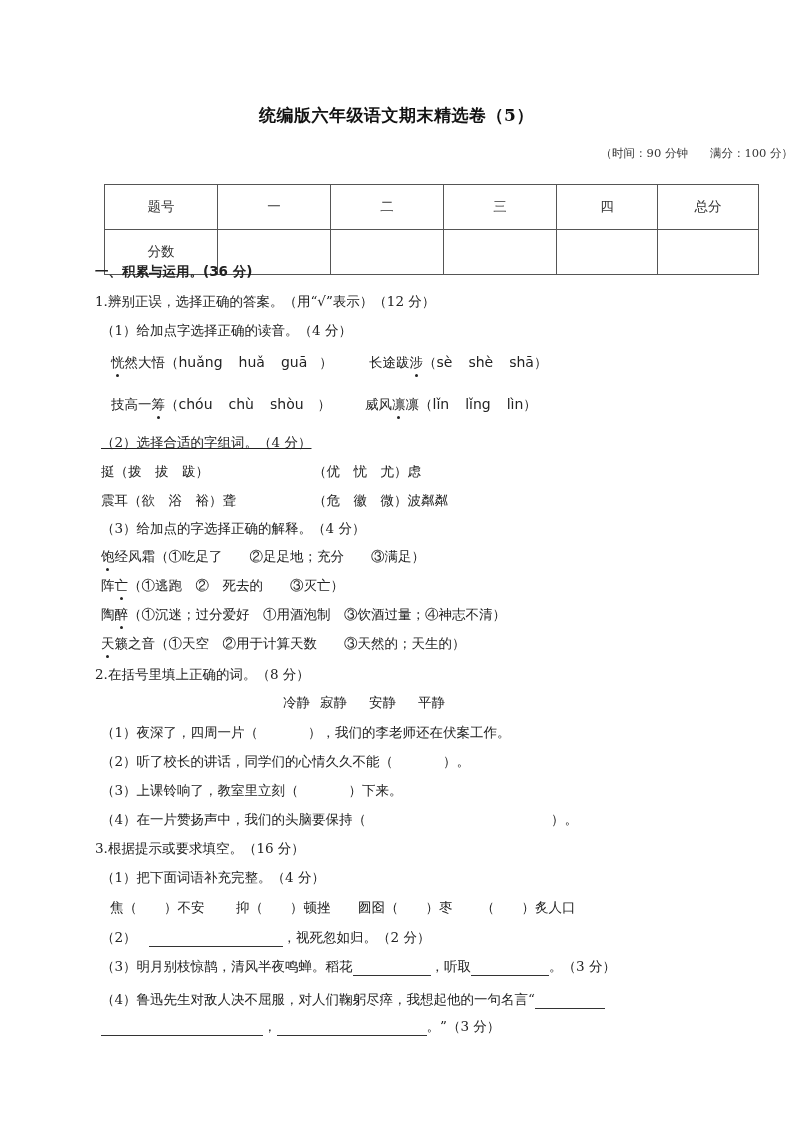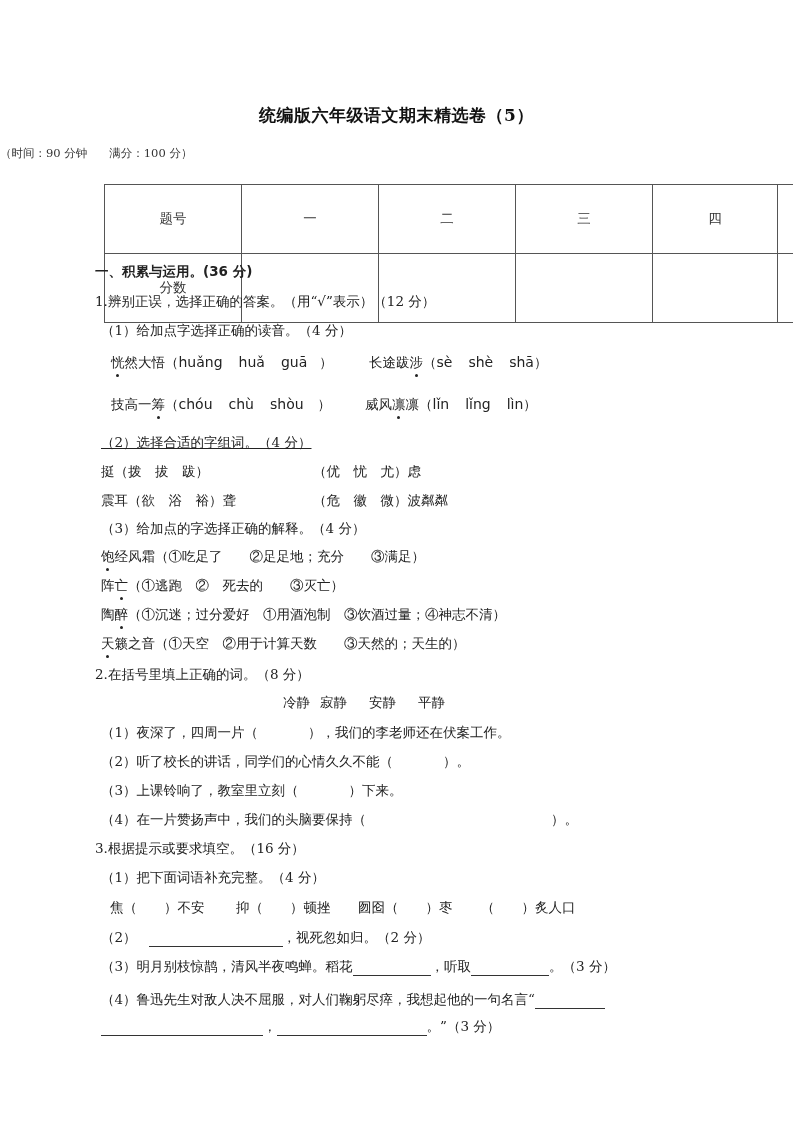--- a/index.html
+++ b/index.html
@@ -1,23 +1,23 @@
 <!DOCTYPE html>
 <html><head>
 <meta charset="utf-8">
 <style>
   html, body { margin:0; padding:0; background:#ffffff; }
   body { width:793px; height:1122px; position:relative; overflow:hidden;
          font-family:"DejaVu Serif","Liberation Serif",serif; color:#222; }
   .abs { position:absolute; white-space:nowrap; }
   .title { left:0; width:793px; top:104px; text-align:center; font-size:17px; font-weight:bold; color:#111; letter-spacing:0.5px; }
-  .subtitle { left:0; width:793px; top:146px; text-align:left; font-size:11.5px; color:#333; }
+  .subtitle { left:0; width:793px; top:146px; text-align:right; font-size:11.5px; color:#333; }
   .subtitle .gap { display:inline-block; width:22px; }
   table.score { position:absolute; left:104px; top:184px; width:601px; height:74px; border-collapse:collapse; table-layout:fixed; }
-  table.score td { border:1.3px solid #555; text-align:center; font-size:13.5px; color:#333; height:36px; padding:16px; }
+  table.score td { border:1.3px solid #555; text-align:center; font-size:13.5px; color:#333; height:36px; padding:4px; }
   .line { font-size:13.5px; color:#222; }
   .sec { font-weight:bold; font-family:"DejaVu Sans","Liberation Sans",sans-serif; font-size:13.5px; }
   .py { font-family:"DejaVu Sans","Liberation Sans",sans-serif; font-size:14px; }
   .py span { display:inline-block; margin-right:16px; }
   .dot { position:relative; display:inline-block; }
   .dot::after { content:""; position:absolute; left:50%; bottom:-5px; width:3px; height:3px; margin-left:-1.5px; background:#222; border-radius:50%; }
   .blank { display:inline-block; border-bottom:1px solid #333; height:14px; vertical-align:bottom; }
   .sp { display:inline-block; }
 </style>
 </head>

